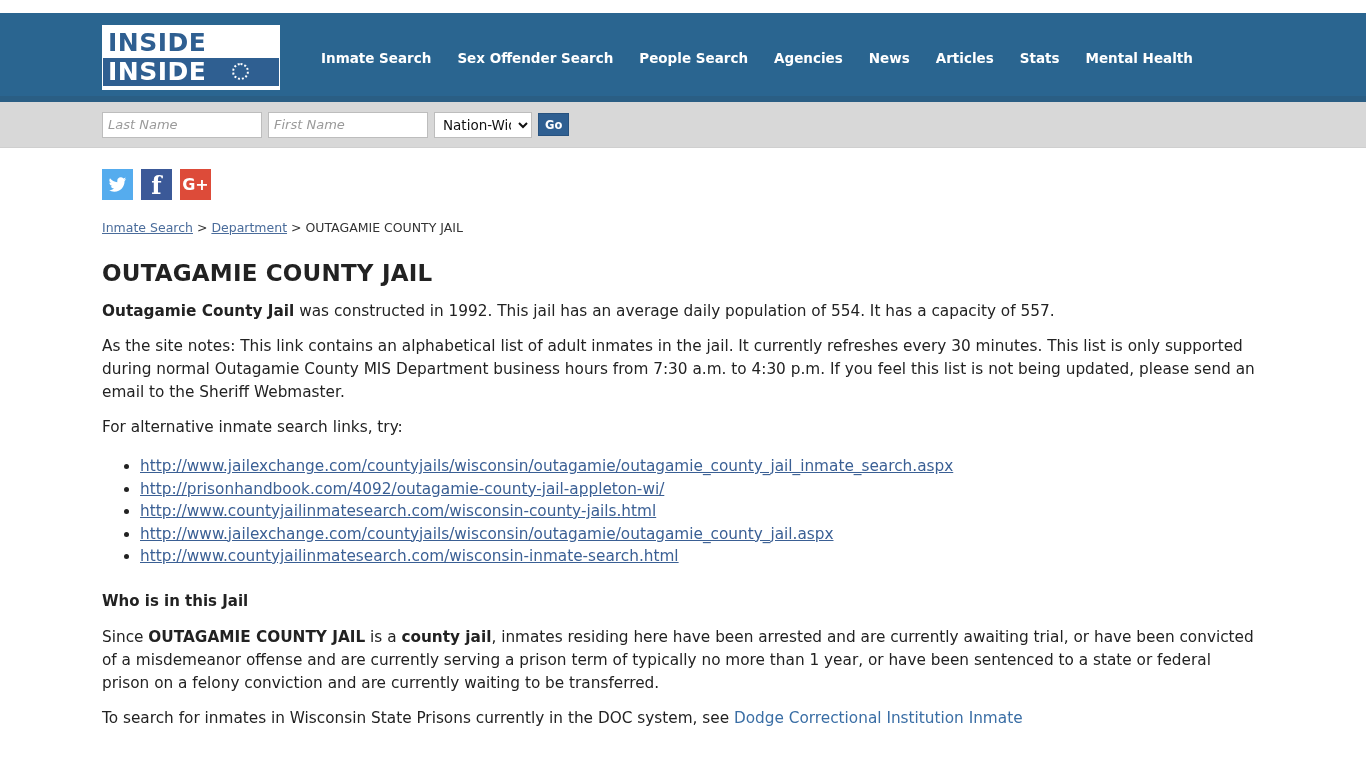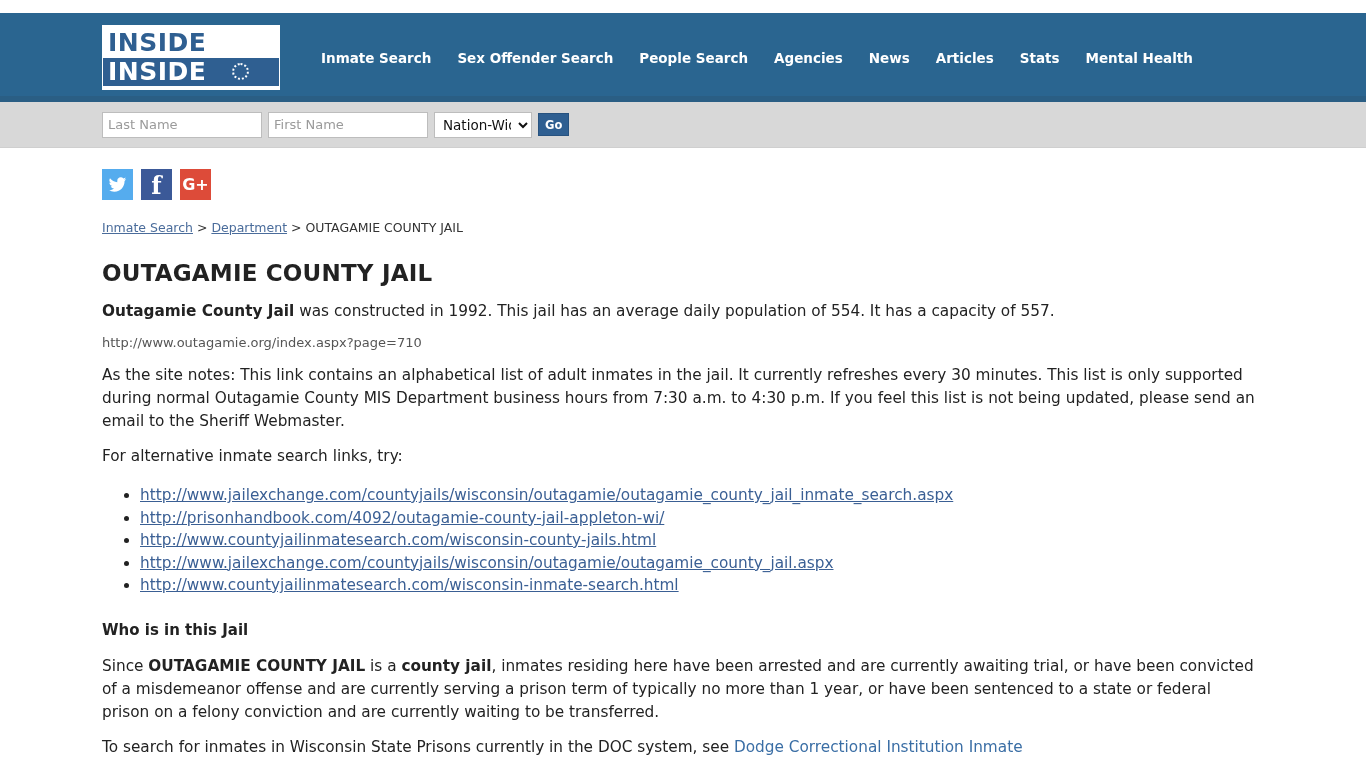--- a/index.html
+++ b/index.html
@@ -116,20 +116,21 @@
   .searchbar input[type="text"] {
     width: 148px;
     height: 20px;
     font-size: 13px;
     padding: 2px 5px;
     border: 1px solid #bdbdbd;
     background: #ffffff;
     color: #0c4a6e;
     font-family: "DejaVu Sans", "Liberation Sans", sans-serif;
     box-sizing: content-box;
+    font-style: italic;
   }
   .searchbar input[type="text"]::placeholder {
     color: #9a9a9a;
   }
   .searchbar select {
     height: 26px;
     font-size: 13.5px;
     padding: 2px 4px;
     border: 1px solid #bdbdbd;
     background: #ffffff;
@@ -331,21 +332,20 @@
 
   <div class="breadcrumb">
     <a href="#">Inmate Search</a><span class="sep"> &gt; </span><a href="#">Department</a><span class="sep"> &gt; </span><span class="current">OUTAGAMIE COUNTY JAIL</span>
   </div>
 
   <h1 class="page-title">OUTAGAMIE COUNTY JAIL</h1>
 
   <p class="body-text"><b>Outagamie County Jail</b><span> was constructed in 1992. This jail has an average daily population of 554. It has a capacity of 557.</span></p>
 
 
-  <div class="url-note">http://www.outagamie.org/index.aspx?page=710</div>
 
   <p class="body-text intro-note">As the site notes: This link contains an alphabetical list of adult inmates in the jail. It currently refreshes every 30 minutes. This list is only supported during normal Outagamie County MIS Department business hours from 7:30 a.m. to 4:30 p.m. If you feel this list is not being updated, please send an email to the Sheriff Webmaster.</p>
 
   <p class="body-text" style="margin-bottom:16px">For alternative inmate search links, try:</p>
 
   <ul class="link-list">
     <li><a href="#">http://www.jailexchange.com/countyjails/wisconsin/outagamie/outagamie_county_jail_inmate_search.aspx</a></li>
     <li><a href="#">http://prisonhandbook.com/4092/outagamie-county-jail-appleton-wi/</a></li>
     <li><a href="#">http://www.countyjailinmatesearch.com/wisconsin-county-jails.html</a></li>
     <li><a href="#">http://www.jailexchange.com/countyjails/wisconsin/outagamie/outagamie_county_jail.aspx</a></li>

